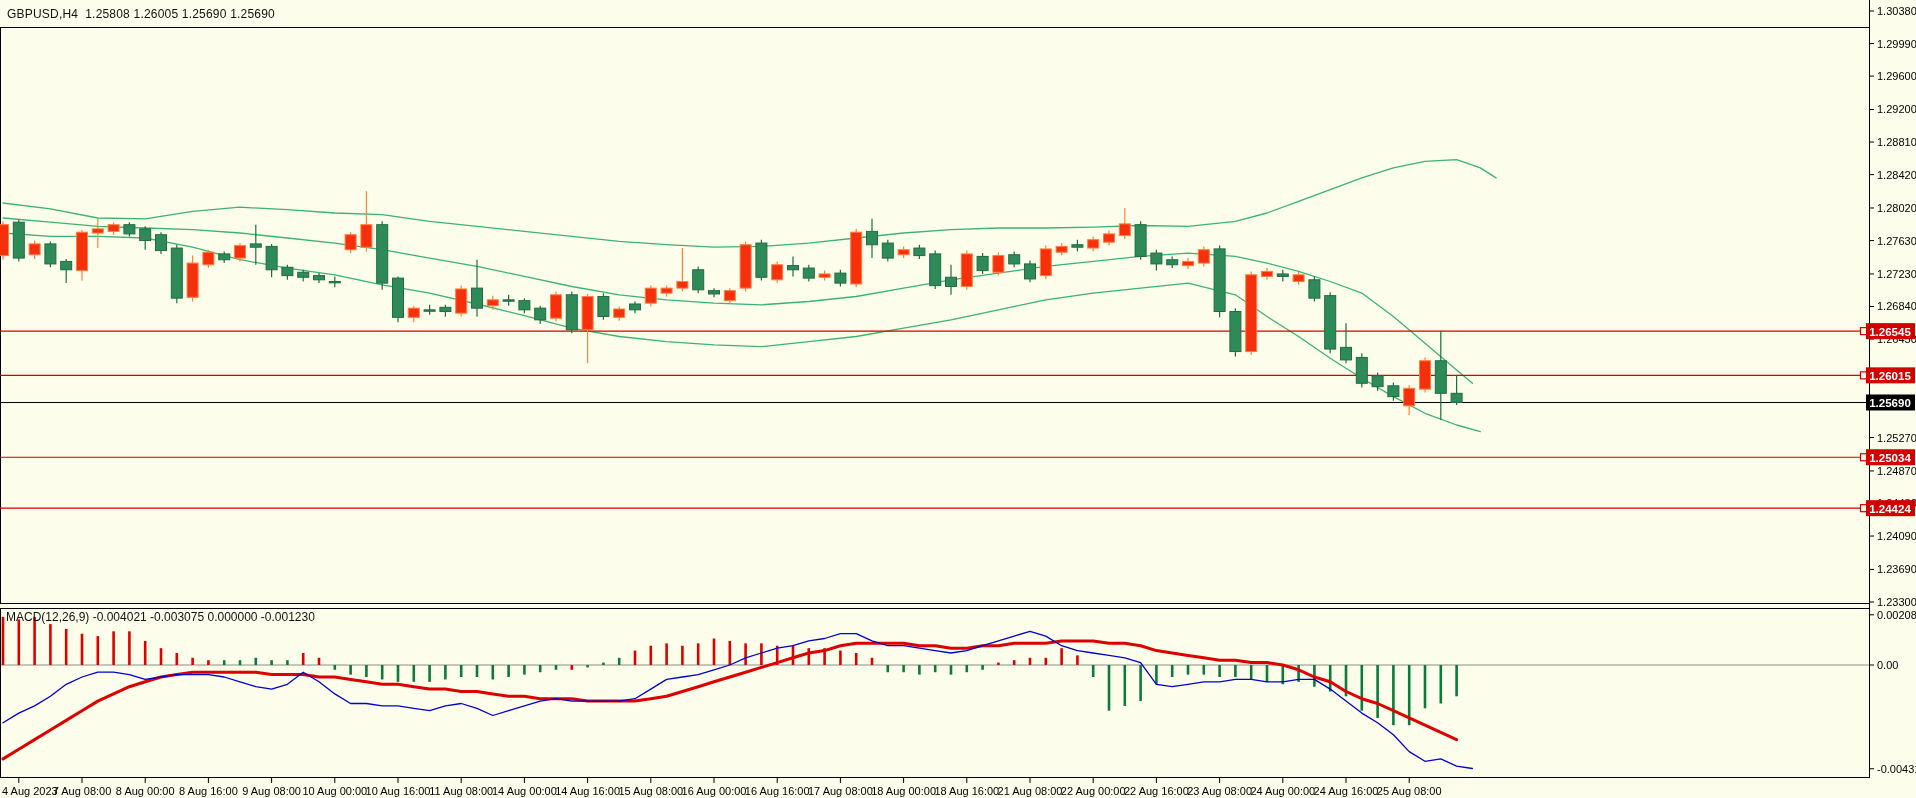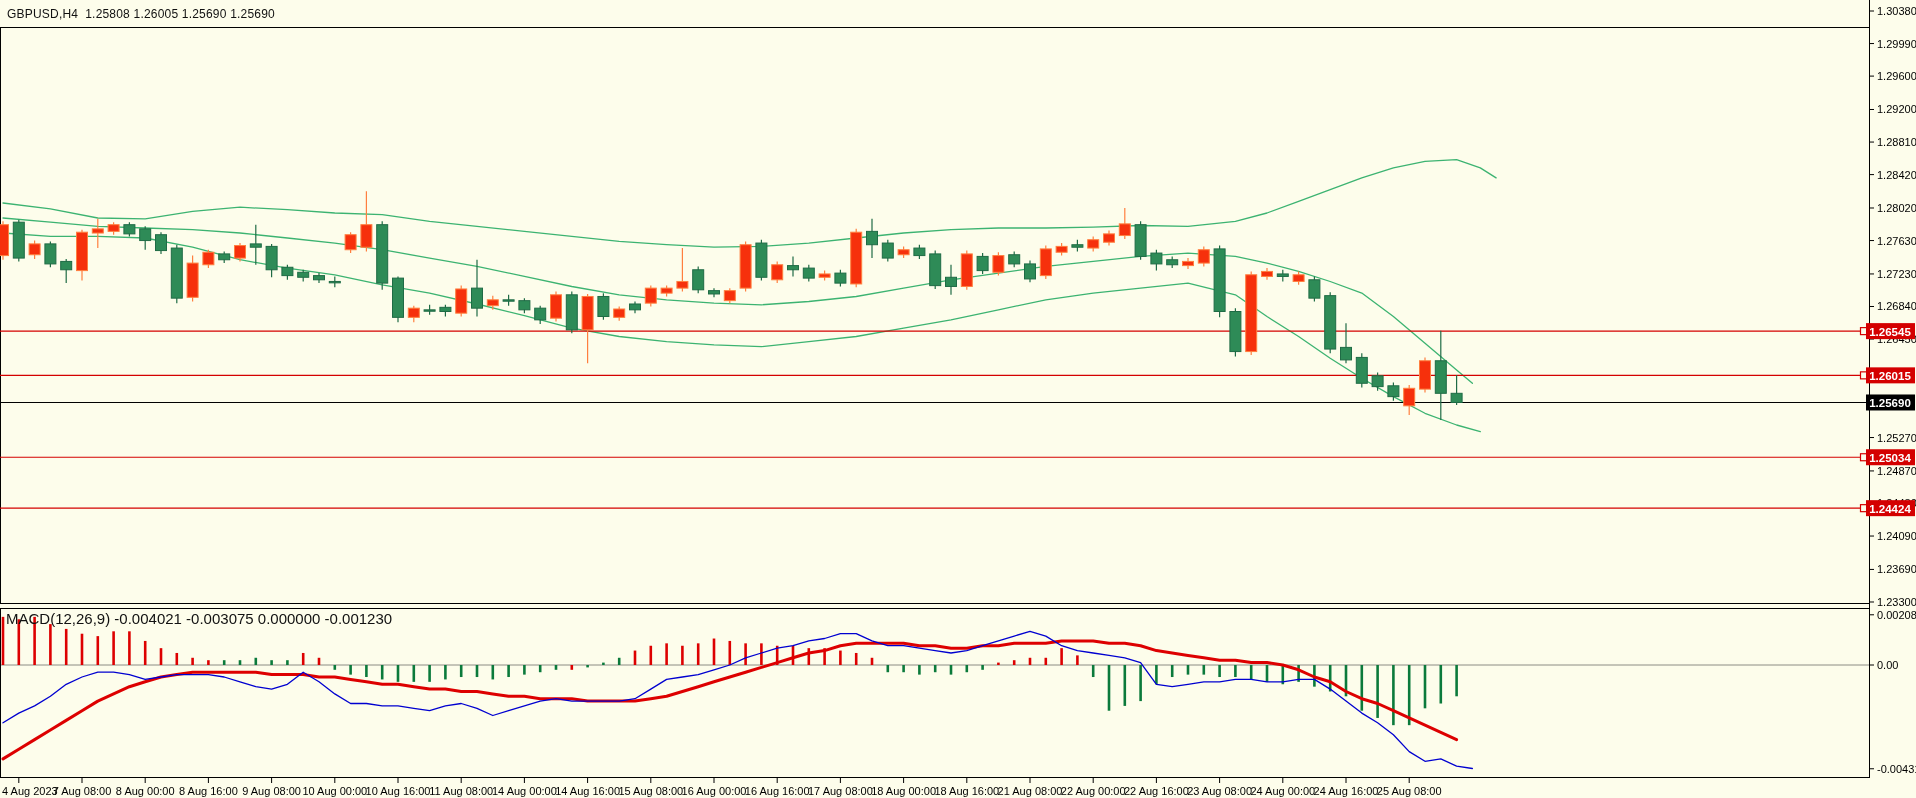--- a/index.html
+++ b/index.html
@@ -1,20 +1,20 @@
 <!DOCTYPE html>
 <html><head>
 <meta charset="utf-8">
 <style>
   html,body{margin:0;padding:0;}
   body{width:1916px;height:798px;background:#fdfdeb;font-family:"Liberation Sans",sans-serif;overflow:hidden;}
   .screen{position:relative;width:1916px;height:798px;background:#fdfdeb;}
   #chart-svg{position:absolute;left:0;top:0;width:1916px;height:798px;display:block;}
   .chart-title{position:absolute;left:7px;top:7px;font-size:12px;color:#111;letter-spacing:.2px;z-index:5;white-space:pre;}
-  .macd-label{position:absolute;left:6px;top:610px;font-size:15px;color:#111;z-index:5;white-space:pre;}
+  .macd-label{position:absolute;left:6px;top:610px;font-size:12px;color:#111;z-index:5;white-space:pre;}
   text{font-family:"Liberation Sans",sans-serif;}
 </style>
 </head>
 <body>
 
 <div class="screen">
   <div class="chart-title">GBPUSD,H4  1.25808 1.26005 1.25690 1.25690</div>
   <div class="macd-label">MACD(12,26,9) -0.004021 -0.003075 0.000000 -0.001230</div>
   <svg id="chart-svg" xmlns="http://www.w3.org/2000/svg">
       <line x1="1869.5" y1="0" x2="1869.5" y2="778" stroke="#000000" stroke-width="1"></line>

